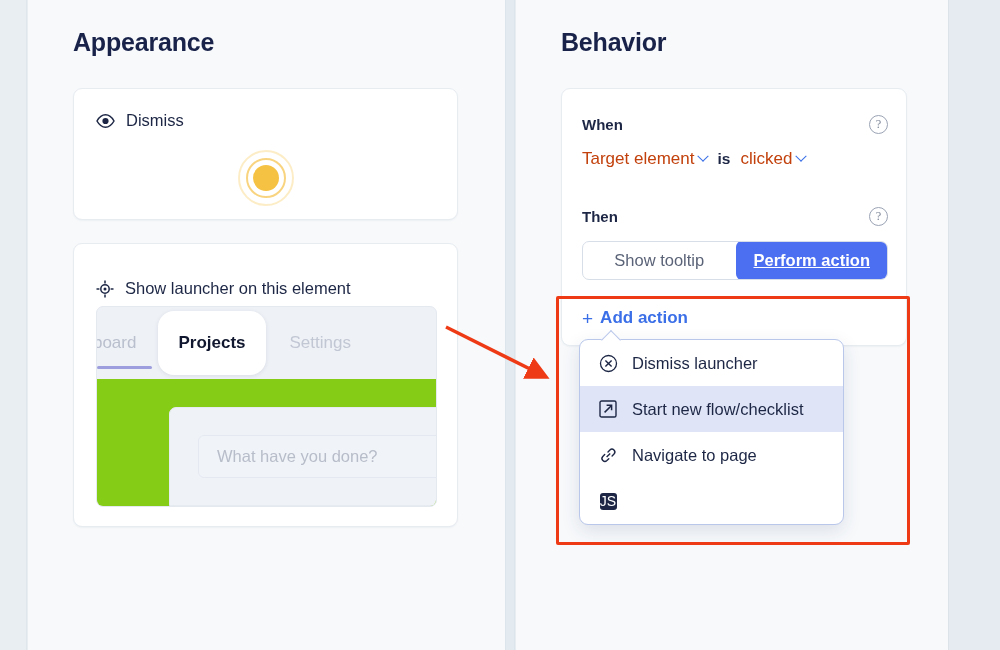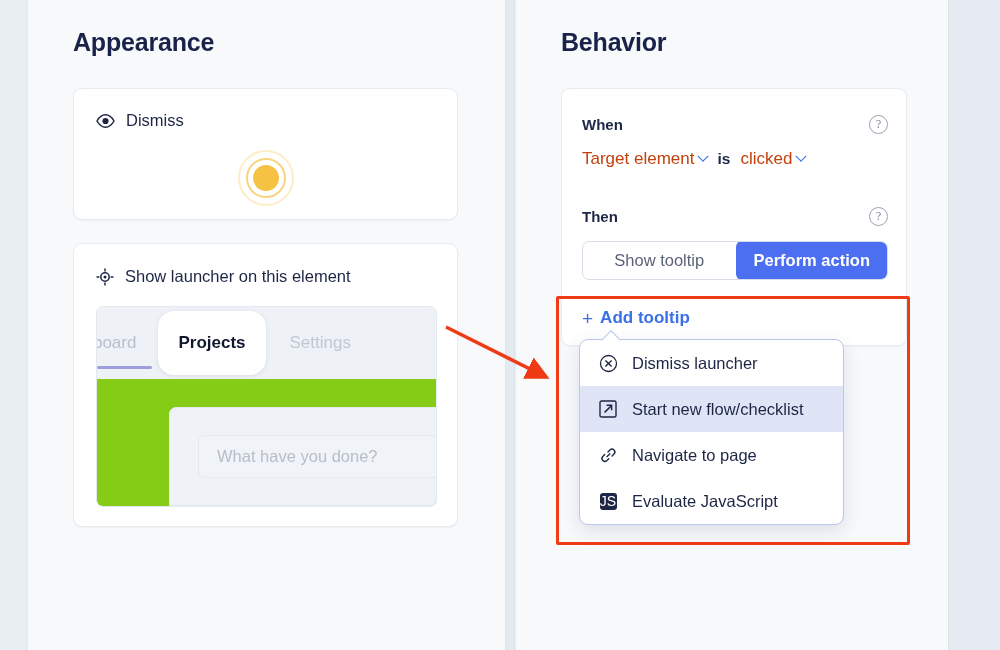--- a/index.html
+++ b/index.html
@@ -124,21 +124,21 @@
   }
   .beacon .core {
     position: absolute; left: 15px; top: 15px;
     width: 26px; height: 26px;
     border-radius: 50%;
     background: #f6c244;
   }
 
   
   #launcher-card { left: 73px; top: 243px; width: 385px; height: 284px; }
-  #launcher-head { position: absolute; left: 22px; top: 23px; }
+  #launcher-head { position: absolute; left: 22px; top: 35px; }
 
   .mock-frame {
     position: absolute;
     left: 22px; top: 62px;
     width: 341px; height: 201px;
     background: #eef1f6;
     border: 1px solid #e4e9f0;
     border-radius: 7px;
     overflow: hidden;
   }
@@ -271,20 +271,21 @@
     font-size: 16.5px;
     color: #5a6377;
     cursor: pointer;
   }
   .seg.on {
     background: #4c6ef0;
     color: #ffffff;
     font-weight: 700;
     border-radius: 6px;
     margin: -1px -1px -1px 0;
+    text-decoration: underline;
   }
 
   
   #addaction-card {
     left: 561px; top: 300px; width: 346px; height: 46px;
     border-radius: 0 0 9px 9px;
     border-top: none;
     z-index: 2;
   }
   #add-action-btn {
@@ -465,21 +466,21 @@
 
     <div class="segmented">
       <div class="seg">Show tooltip</div>
       <div class="seg on">Perform action</div>
     </div>
   </div>
 
   <div class="card" id="addaction-card">
     <div id="add-action-btn">
       <span class="plus">+</span>
-      <span>Add tooltip</span>
+      <span>Add action</span>
     </div>
   </div>
 
   <div id="menu-notch"></div>
   <div id="action-menu">
 
     <div class="menu-item">
       <span class="mi-ic">
         <svg width="19" height="19" viewBox="0 0 19 19">
           <circle cx="9.5" cy="9.5" r="8" fill="none" stroke="#1d2745" stroke-width="1.3"></circle>
@@ -509,21 +510,20 @@
           <path d="M9.8 12.7 L7.9 14.6 a2.9 2.9 0 0 1 -4.1 -4.1 L5.7 8.6" fill="none" stroke="#1d2745" stroke-width="1.4" stroke-linecap="round"></path>
         </svg>
       </span>
       <span>Navigate to page</span>
     </div>
 
     <div class="menu-item">
       <span class="mi-ic">
         <span class="js-badge">JS</span>
       </span>
-      <span>Evaluate JavaScript</span>
     </div>
   </div>
 
   <div class="gutter-right"></div>
 
   <div id="annot-box"></div>
 
   <svg id="annot-arrow" viewBox="0 0 130 80">
     <defs>
       <marker id="ahead" markerWidth="7" markerHeight="7" refX="3.2" refY="3.5" orient="auto">

